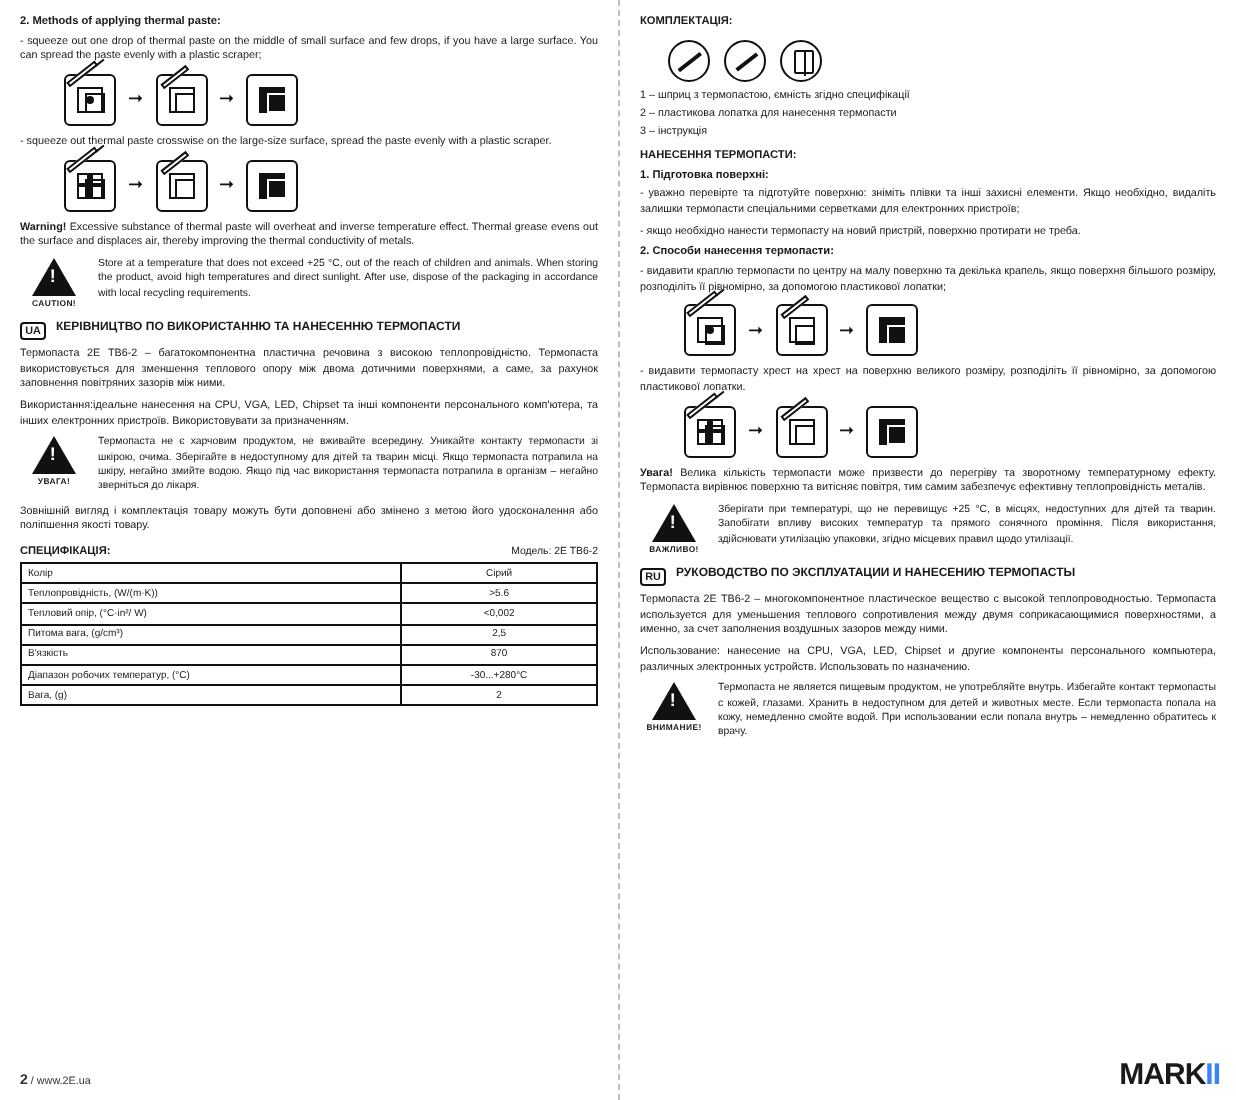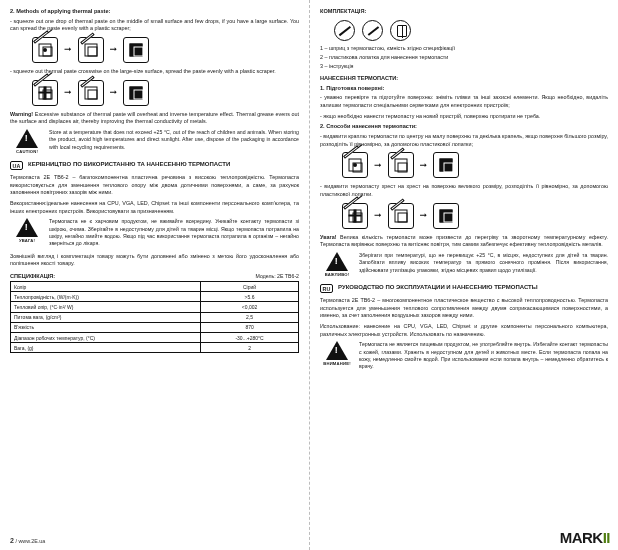--- a/index.html
+++ b/index.html
@@ -156,21 +156,21 @@
   .footer {
     position: absolute; left: 10px; bottom: 6px;
     font-size: 5.4px; color: #333;
   }
   .footer .pg { font-weight: bold; font-size: 7px; }
   .brand {
     position: absolute; right: 8px; bottom: 5px;
     font-size: 15px; font-weight: bold; letter-spacing: -0.5px;
     color: #1a1a1a; line-height: 1;
   }
-  .brand .m { color: #4d7c0f; }
+  .brand .m { color: #3b82f6; }
 </style>
 </head>
 <body>
 
 <div class="page">
 
   <div class="col col-left">
 
     <div class="h-sec">2. Methods of applying thermal paste:</div>
     <div class="p">- squeeze out one drop of thermal paste on the middle of small surface and few drops, if you have a large surface. You can spread the paste evenly with a plastic scraper;</div>

